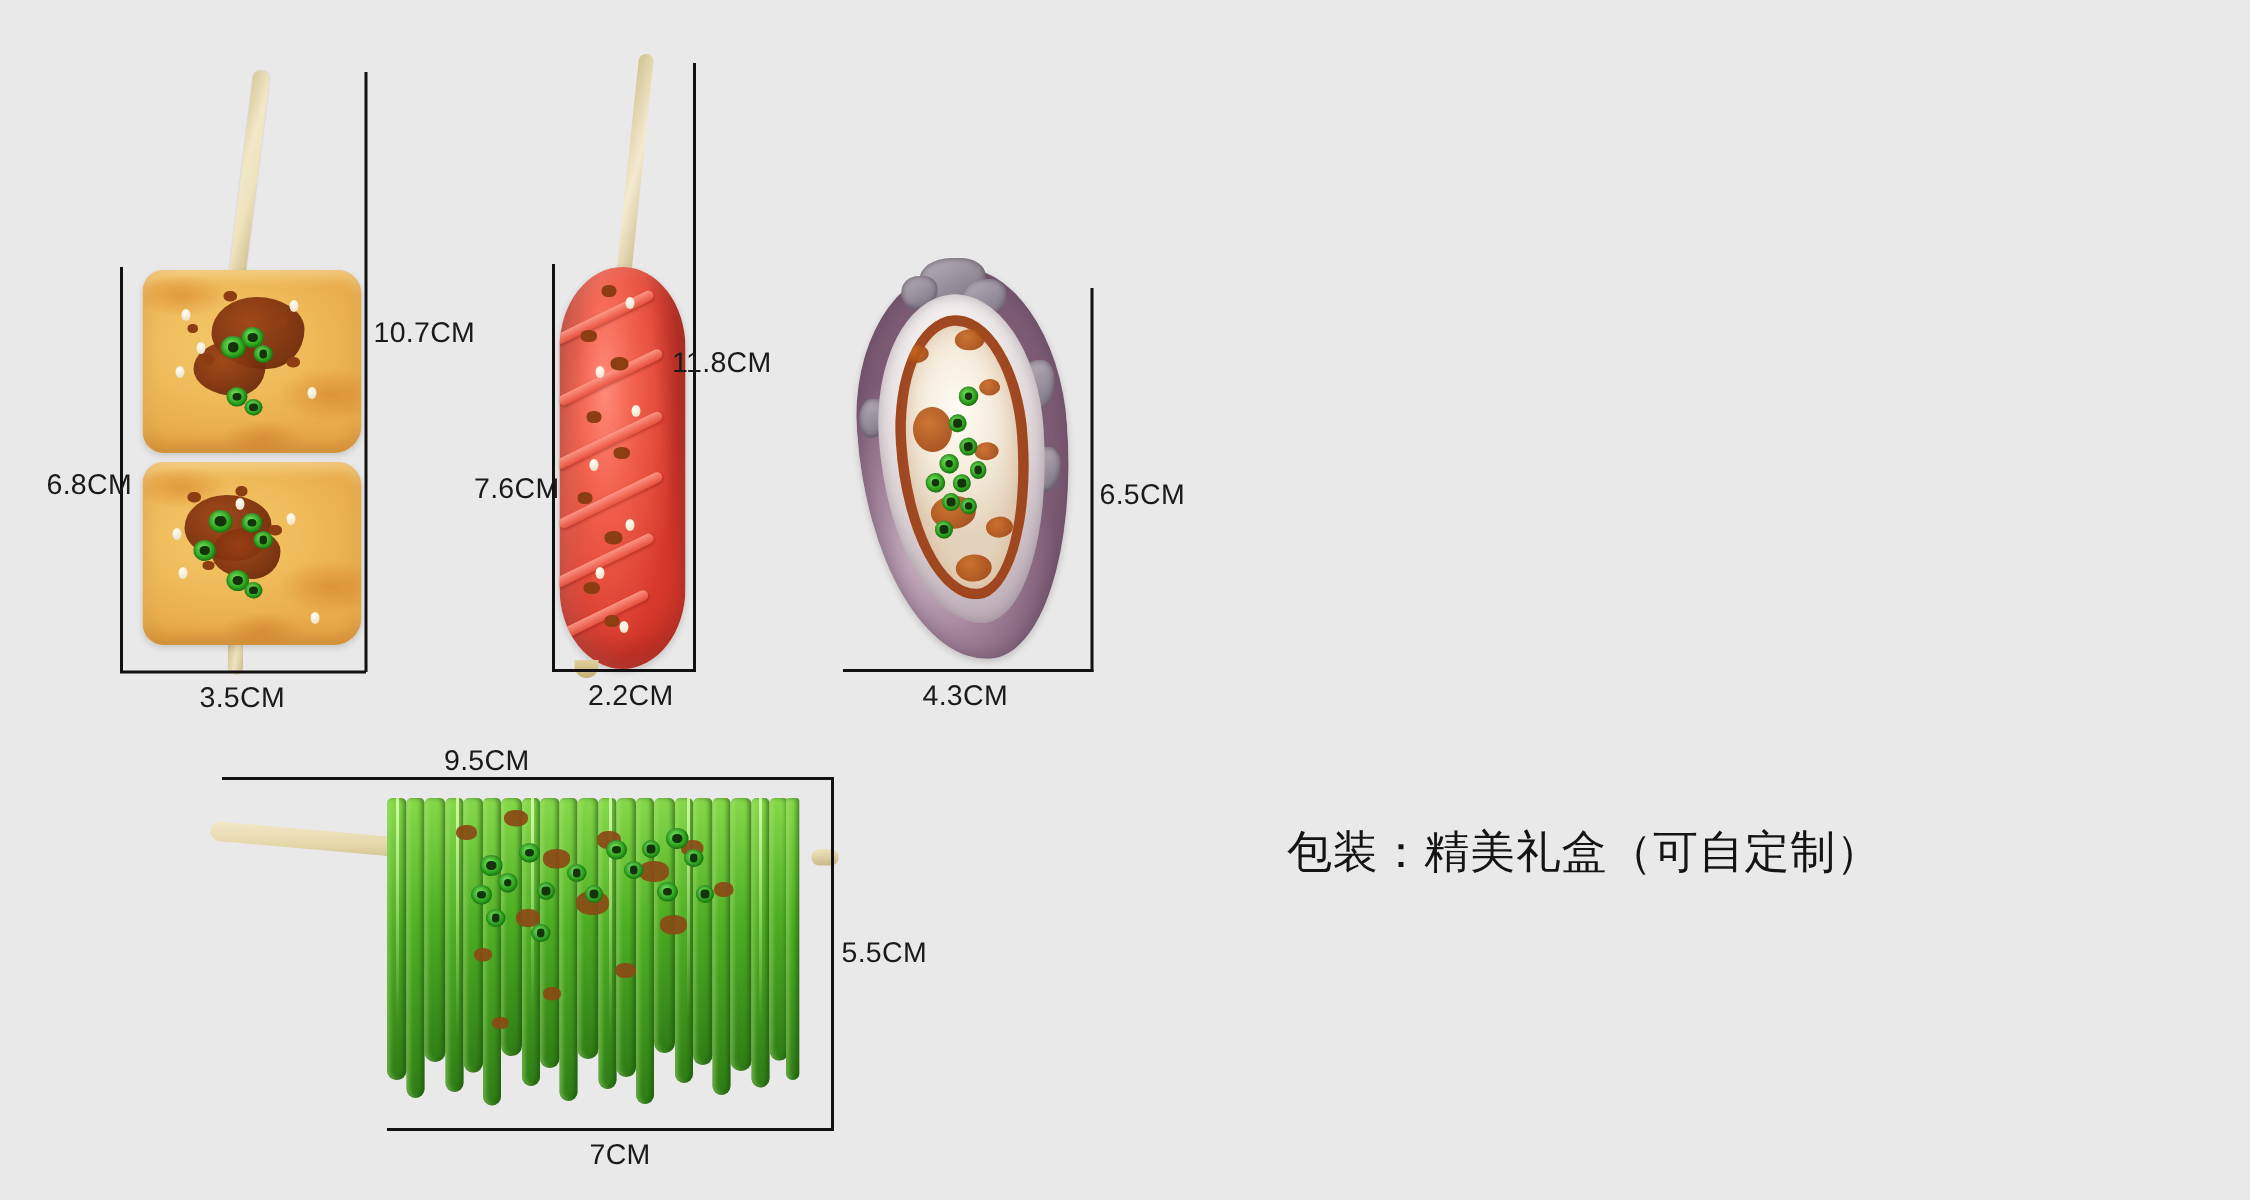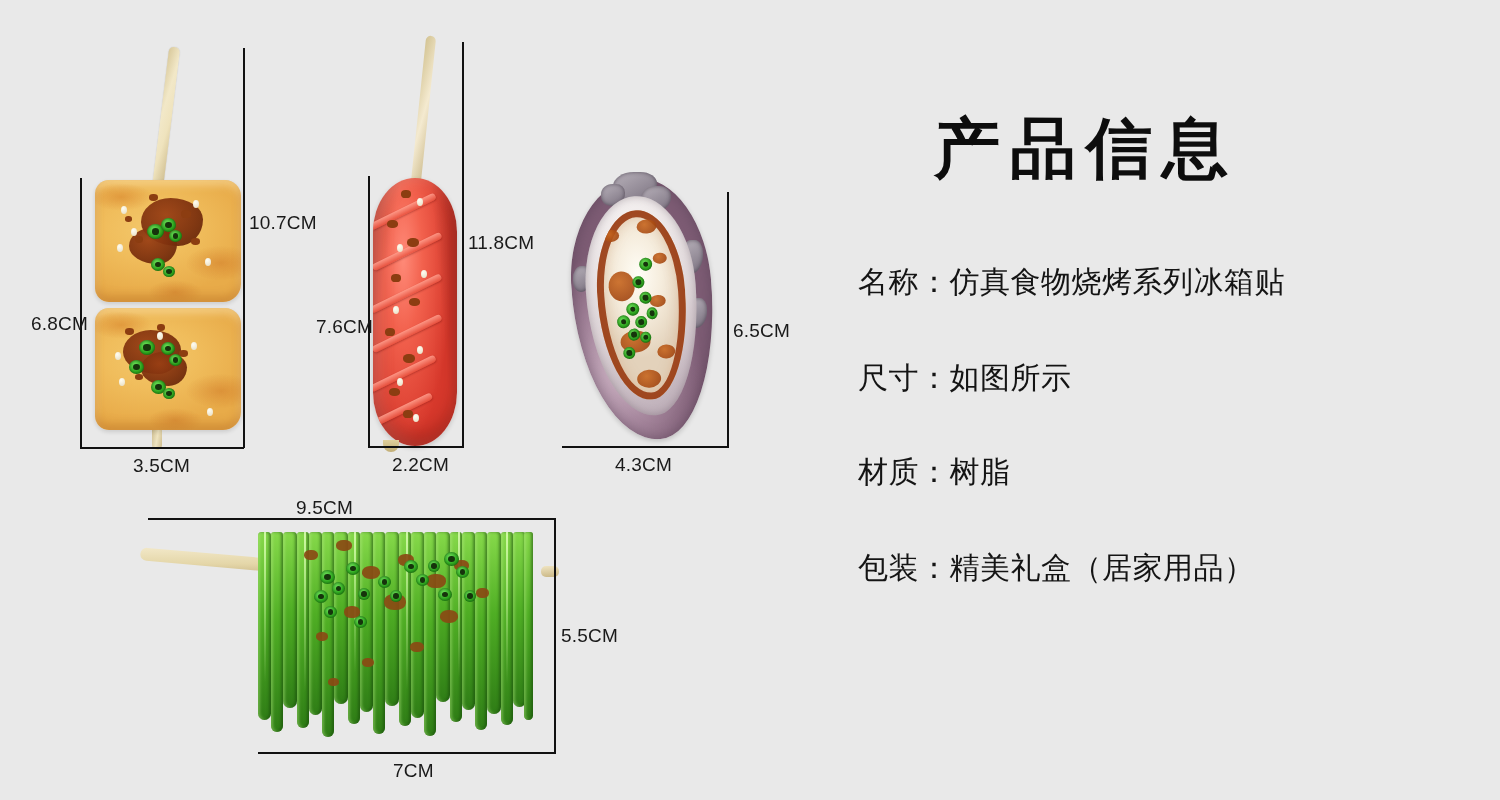--- a/index.html
+++ b/index.html
@@ -268,21 +268,21 @@
       <div class="sesame" style="left:48px;top:92px;"></div>
       <div class="sesame" style="left:20px;top:128px;"></div>
       <div class="sesame" style="left:44px;top:168px;"></div>
       <div class="sesame" style="left:24px;top:200px;"></div>
       <div class="sesame" style="left:40px;top:236px;"></div>
     </div>
     <div class="saustip"></div>
   </div>
 
   <div class="dim-line dim-v" style="left:462px;top:42px;height:405px;"></div>
-  <div class="dim-label" style="left:468px;top:232px;text-align:right;">11.8CM</div>
+  <div class="dim-label" style="left:448px;top:232px;text-align:right;">11.8CM</div>
 
   <div class="dim-line dim-v" style="left:368px;top:176px;height:271px;"></div>
   <div class="dim-label" style="left:316px;top:316px;">7.6CM</div>
 
   <div class="dim-line dim-h" style="left:368px;top:446px;width:96px;"></div>
   <div class="dim-label" style="left:392px;top:454px;">2.2CM</div>
 
   <div class="prod" id="item3">
     <div class="oyster-shell"></div>
     <div class="crag" style="left:48px;top:2px;width:44px;height:30px;"></div>
@@ -392,21 +392,17 @@
   <div class="dim-label" style="left:296px;top:497px;">9.5CM</div>
 
   <div class="dim-line dim-v" style="left:554px;top:518px;height:236px;"></div>
   <div class="dim-label" style="left:561px;top:625px;">5.5CM</div>
 
   <div class="dim-line dim-h" style="left:258px;top:752px;width:298px;"></div>
   <div class="dim-label" style="left:393px;top:760px;">7CM</div>
   <div class="dim-line dim-v" style="left:258px;top:700px;height:0px;"></div>
 
   <div class="panel">
-    <div class="title-cn">产品信息</div>
-
-    <div class="spec-row" style="top:262px;">名称：仿真食物烧烤系列冰箱贴</div>
-    <div class="spec-row" style="top:358px;">尺寸：如图所示</div>
-    <div class="spec-row" style="top:452px;">材质：树脂</div>
-    <div class="spec-row" style="top:548px;">包装：精美礼盒（居家用品）</div>
+
+    <div class="spec-row" style="top:548px;">包装：精美礼盒（可自定制）</div>
   </div>
 
 </div>
 
 </body></html>

